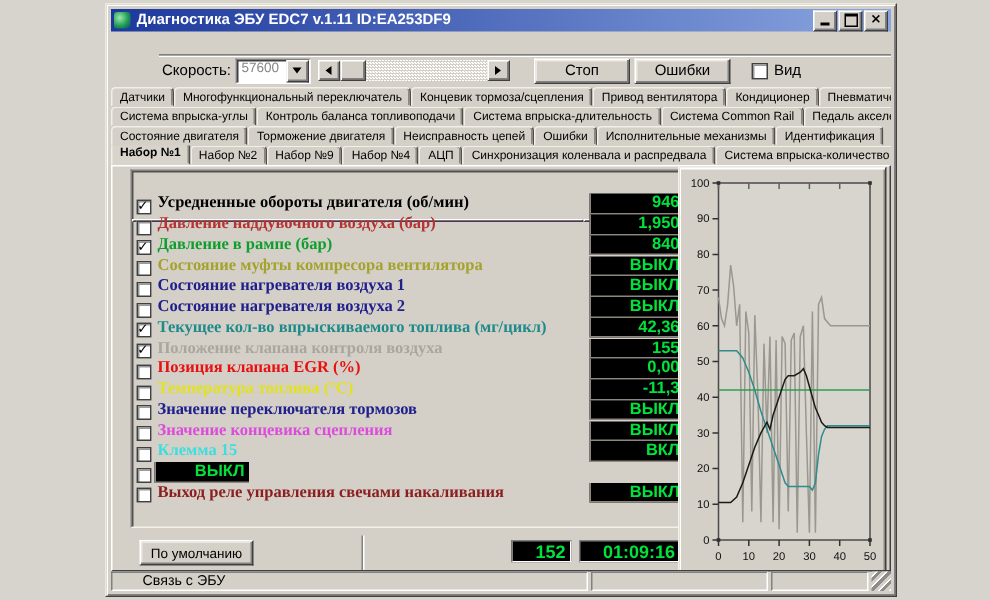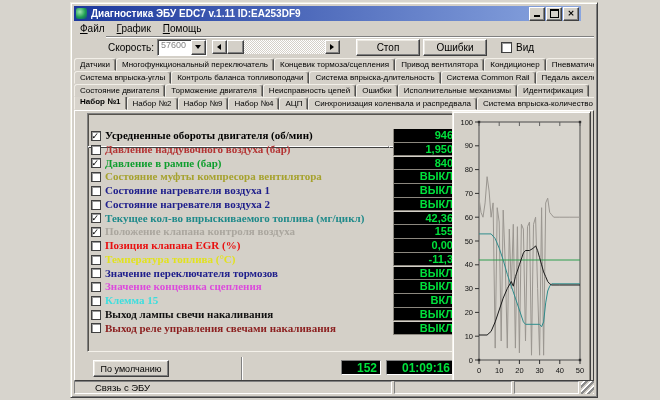--- a/index.html
+++ b/index.html
@@ -2,21 +2,21 @@
 <html style="--titlebar-from: #1c389c; --titlebar-to: #8aa6e0; --lcd-green: #00e23c; --selection: #000080; --face: #d4d0c8;"><head>
 <meta charset="utf-8">
 <style>
   html,body{margin:0;padding:0;background:#d7d4cd;}
   .desktop{position:relative;width:660px;height:400px;background:#d7d4cd;overflow:hidden;
            font-family:"Liberation Sans",sans-serif;-webkit-font-smoothing:none;}
   
   .window{position:absolute;left:70px;top:2px;width:526px;height:394px;background:#d4d0c8;
           border:1px solid;border-color:#eceade #404040 #404040 #eceade;
           box-shadow:inset 1px 1px 0 #ffffff, inset -1px -1px 0 #808080;}
-  .titlebar{position:absolute;left:3px;top:3px;right:16px;height:15px;display:flex;align-items:center;
+  .titlebar{position:absolute;left:3px;top:3px;right:3px;height:15px;display:flex;align-items:center;
             padding:0 2px;background:linear-gradient(90deg,var(--titlebar-from,#1c389c),var(--titlebar-to,#8aa6e0));}
   .appicon{width:11px;height:11px;border-radius:2px;flex:0 0 auto;
            background:radial-gradient(circle at 35% 35%, #9fe6b0, #1e9e50 55%, #123c8c);}
   .title{flex:1;color:#fff;font-size:10px;font-weight:bold;margin-left:4px;white-space:nowrap;overflow:hidden;}
   .winbtns{display:flex;flex:0 0 auto;}
   .wbtn{width:14px;height:12px;margin-left:1px;background:#d4d0c8;border:1px solid;
         border-color:#fff #404040 #404040 #fff;box-shadow:inset -1px -1px 0 #808080;
         display:flex;align-items:center;justify-content:center;cursor:default;}
   .g-min{width:6px;height:2px;background:#000;margin-top:5px;}
   .g-max{width:7px;height:6px;border:1px solid #000;border-top-width:2px;}
@@ -68,21 +68,21 @@
   .content{position:absolute;left:3px;top:107px;right:3px;bottom:16px;background:#d4d0c8;
            border:1px solid;border-color:#fff #404040 #404040 #fff;overflow:hidden;}
   .tablebox{position:absolute;left:12px;top:2px;width:368px;height:237px;background:#d4d0c8;
             border:1px solid;border-color:#808080 #f4f1ea #f4f1ea #808080;box-shadow:inset 1px 1px 0 #55524c;overflow:hidden;}
   .thead{display:flex;height:15px;}
   .th{background:#a21caf;border:1px solid;border-color:#fff #404040 #404040 #fff;
       font:bold 11px/13px "Liberation Serif",serif;color:#000;overflow:hidden;white-space:nowrap;margin-top:32px;}
   .th-name{flex:1;padding-left:3px;}
   .th-val{width:62px;text-align:right;padding-right:3px;flex:0 0 auto;}
   .trows{display:flex;flex-direction:column;}
-  .trow{display:flex;height:13.75px;align-items:center;}
+  .trow{display:flex;height:13.75px;align-items:flex-end;}
   .cbcell{width:15px;display:flex;align-items:center;justify-content:center;flex:0 0 auto;}
   .cbcell .cb{width:8px;height:8px;}
   .ncell{flex:1;font:bold 11px/13.5px "Liberation Serif",serif;white-space:nowrap;overflow:hidden;padding-left:2px;}
   .trow.sel .ncell{background:var(--selection,#000080);color:#fff !important;}
   .vcell{width:63px;flex:0 0 auto;background:#000;color:var(--lcd-green,#00e23c);
          font:bold 11px/12.5px "Liberation Sans",sans-serif;text-align:right;padding-right:3px;
          border-bottom:1px solid #8c887f;border-left:1px solid #8c887f;box-sizing:border-box;}
   .default-btn{position:absolute;left:18px;top:249px;width:76px;height:17px;font-size:9px;}
   .vgroove{position:absolute;left:166px;top:246px;width:0;height:24px;
            border-left:1px solid #808080;border-right:1px solid #fff;}
@@ -120,25 +120,20 @@
           </div>
         <div class="wbtn">
             <div class="g-max"></div>
           </div>
         <div class="wbtn">
             <span class="g-x">×</span>
           </div>
       </div>
     </div>
 
-    <div class="menubar" id="menubar">
-        <span class="menu-item">Файл</span>
-        <span class="menu-item">График</span>
-        <span class="menu-item">Помощь</span>
-      </div>
 
     <div class="toolbar">
       <span class="lbl sp-label">Скорость:</span>
       <div class="combo">
         <span class="combo-val">57600</span>
         <div class="combo-btn">
             <span class="tri-down"></span>
           </div>
       </div>
       <div class="hscroll">
@@ -289,21 +284,20 @@
               <div class="cbcell">
                 <span class="cb"></span>
               </div>
               <div class="ncell" style="color: rgb(60, 222, 222);">Клемма 15</div>
               <div class="vcell">ВКЛ</div>
             </div>
             <div class="trow">
               <div class="cbcell">
                 <span class="cb"></span>
               </div>
-              <div class="ncell" style="color: rgb(16, 16, 16);">Выход лампы свечи накаливания</div>
               <div class="vcell">ВЫКЛ</div>
             </div>
             <div class="trow">
               <div class="cbcell">
                 <span class="cb"></span>
               </div>
               <div class="ncell" style="color: rgb(140, 32, 32);">Выход реле управления свечами накаливания</div>
               <div class="vcell">ВЫКЛ</div>
             </div>
           </div>

